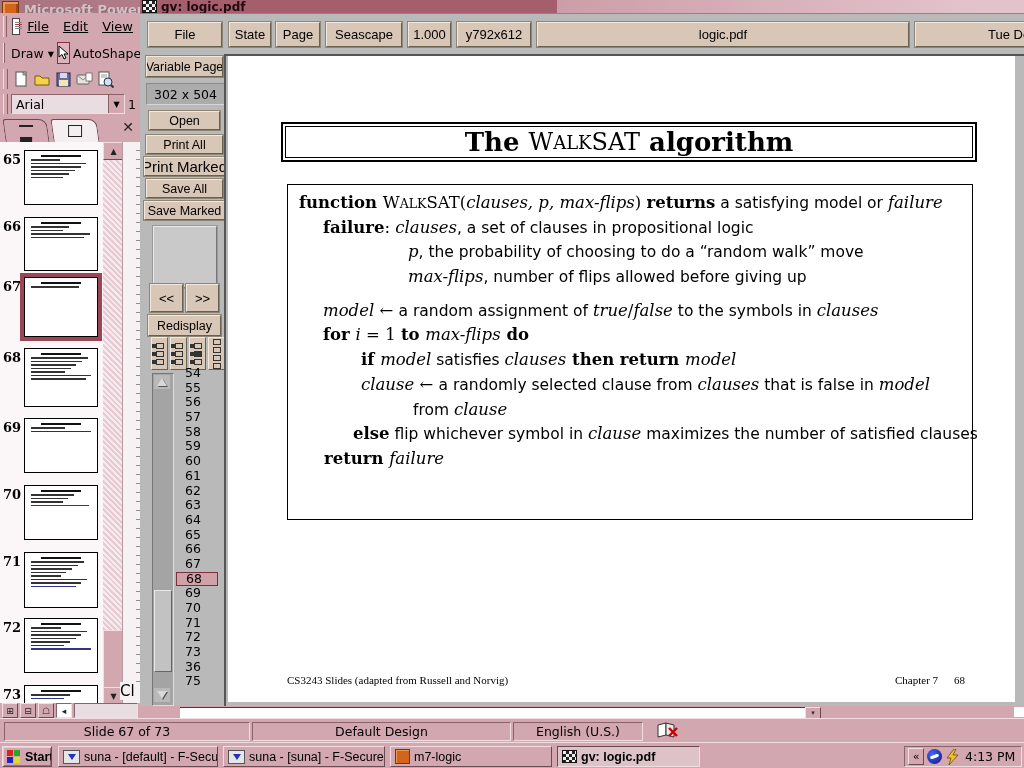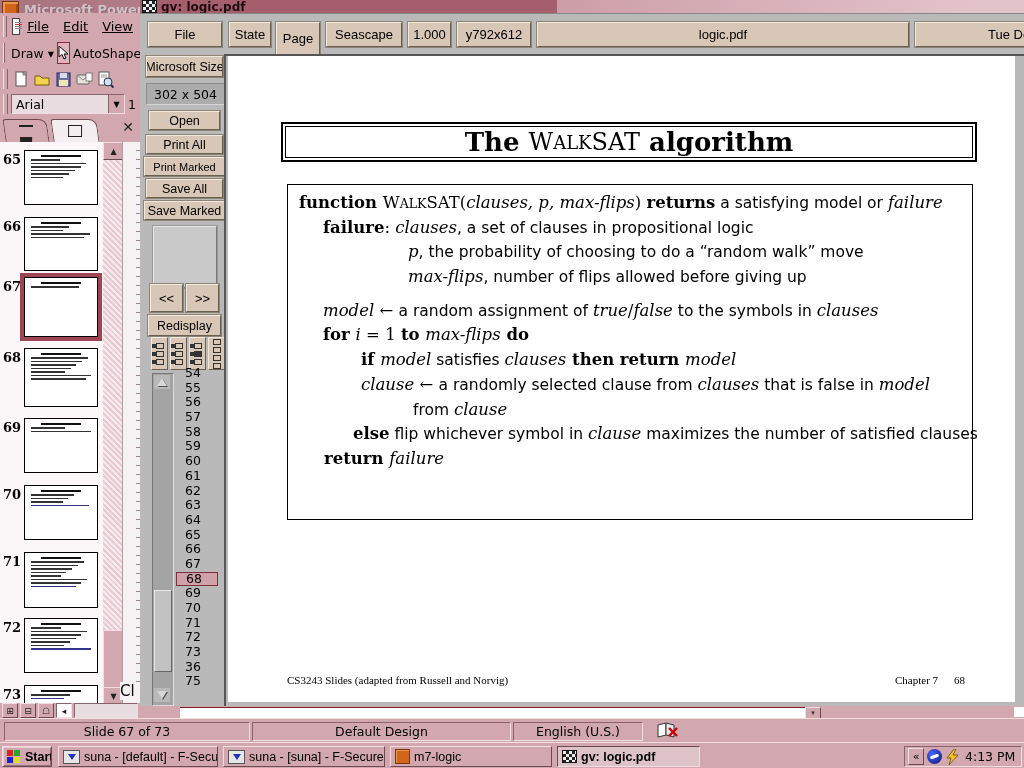--- a/index.html
+++ b/index.html
@@ -346,52 +346,52 @@
 </div>
 
 <div class="abs" id="gv-window">
 
   <button class="gvbtn" style="left:8px;top:8px;width:74px;height:25px;">
       <span>File</span>
     </button>
   <button class="gvbtn" style="left:89px;top:8px;width:42px;height:25px;">
       <span>State</span>
     </button>
-  <button class="gvbtn" style="left:136px;top:8px;width:44px;height:33px;">
+  <button class="gvbtn" style="left:136px;top:8px;width:44px;height:25px;">
       <span>Page</span>
     </button>
   <button class="gvbtn" style="left:186px;top:8px;width:76px;height:25px;">
       <span>Seascape</span>
     </button>
   <button class="gvbtn" style="left:268px;top:8px;width:43px;height:25px;">
       <span>1.000</span>
     </button>
   <button class="gvbtn" style="left:317px;top:8px;width:74px;height:25px;">
       <span>y792x612</span>
     </button>
   <button class="gvbtn" style="left:397px;top:8px;width:372px;height:25px;">
       <span>logic.pdf</span>
     </button>
   <button class="gvbtn" style="left:775px;top:8px;width:245px;height:25px;justify-content:flex-start;padding-left:72px;">
       <span>Tue Dec 16 1</span>
     </button>
 
   <button class="gvbtn" style="left:6px;top:42px;width:77px;height:21px;font-size:12.5px;">
-      <span>Microsoft Size</span>
+      <span>Variable Page</span>
     </button>
   <div class="gvlabel" style="left:6px;top:69px;width:77px;height:20px;">
       <span>302 x 504</span>
     </div>
   <button class="gvbtn" style="left:9px;top:97px;width:71px;height:19px;font-size:12.5px;">
       <span>Open</span>
     </button>
   <button class="gvbtn" style="left:6px;top:121px;width:77px;height:19px;font-size:12.5px;">
       <span>Print All</span>
     </button>
-  <button class="gvbtn" style="left:4px;top:143px;width:81px;height:19px;font-size:11px;">
+  <button class="gvbtn" style="left:4px;top:143px;width:81px;height:19px;font-size:15px;">
       <span>Print Marked</span>
     </button>
   <button class="gvbtn" style="left:6px;top:165px;width:77px;height:19px;font-size:12.5px;">
       <span>Save All</span>
     </button>
   <button class="gvbtn" style="left:4px;top:187px;width:81px;height:19px;font-size:12.5px;">
       <span>Save Marked</span>
     </button>
 
   <div class="abs" id="gv-thumbbox"></div>

